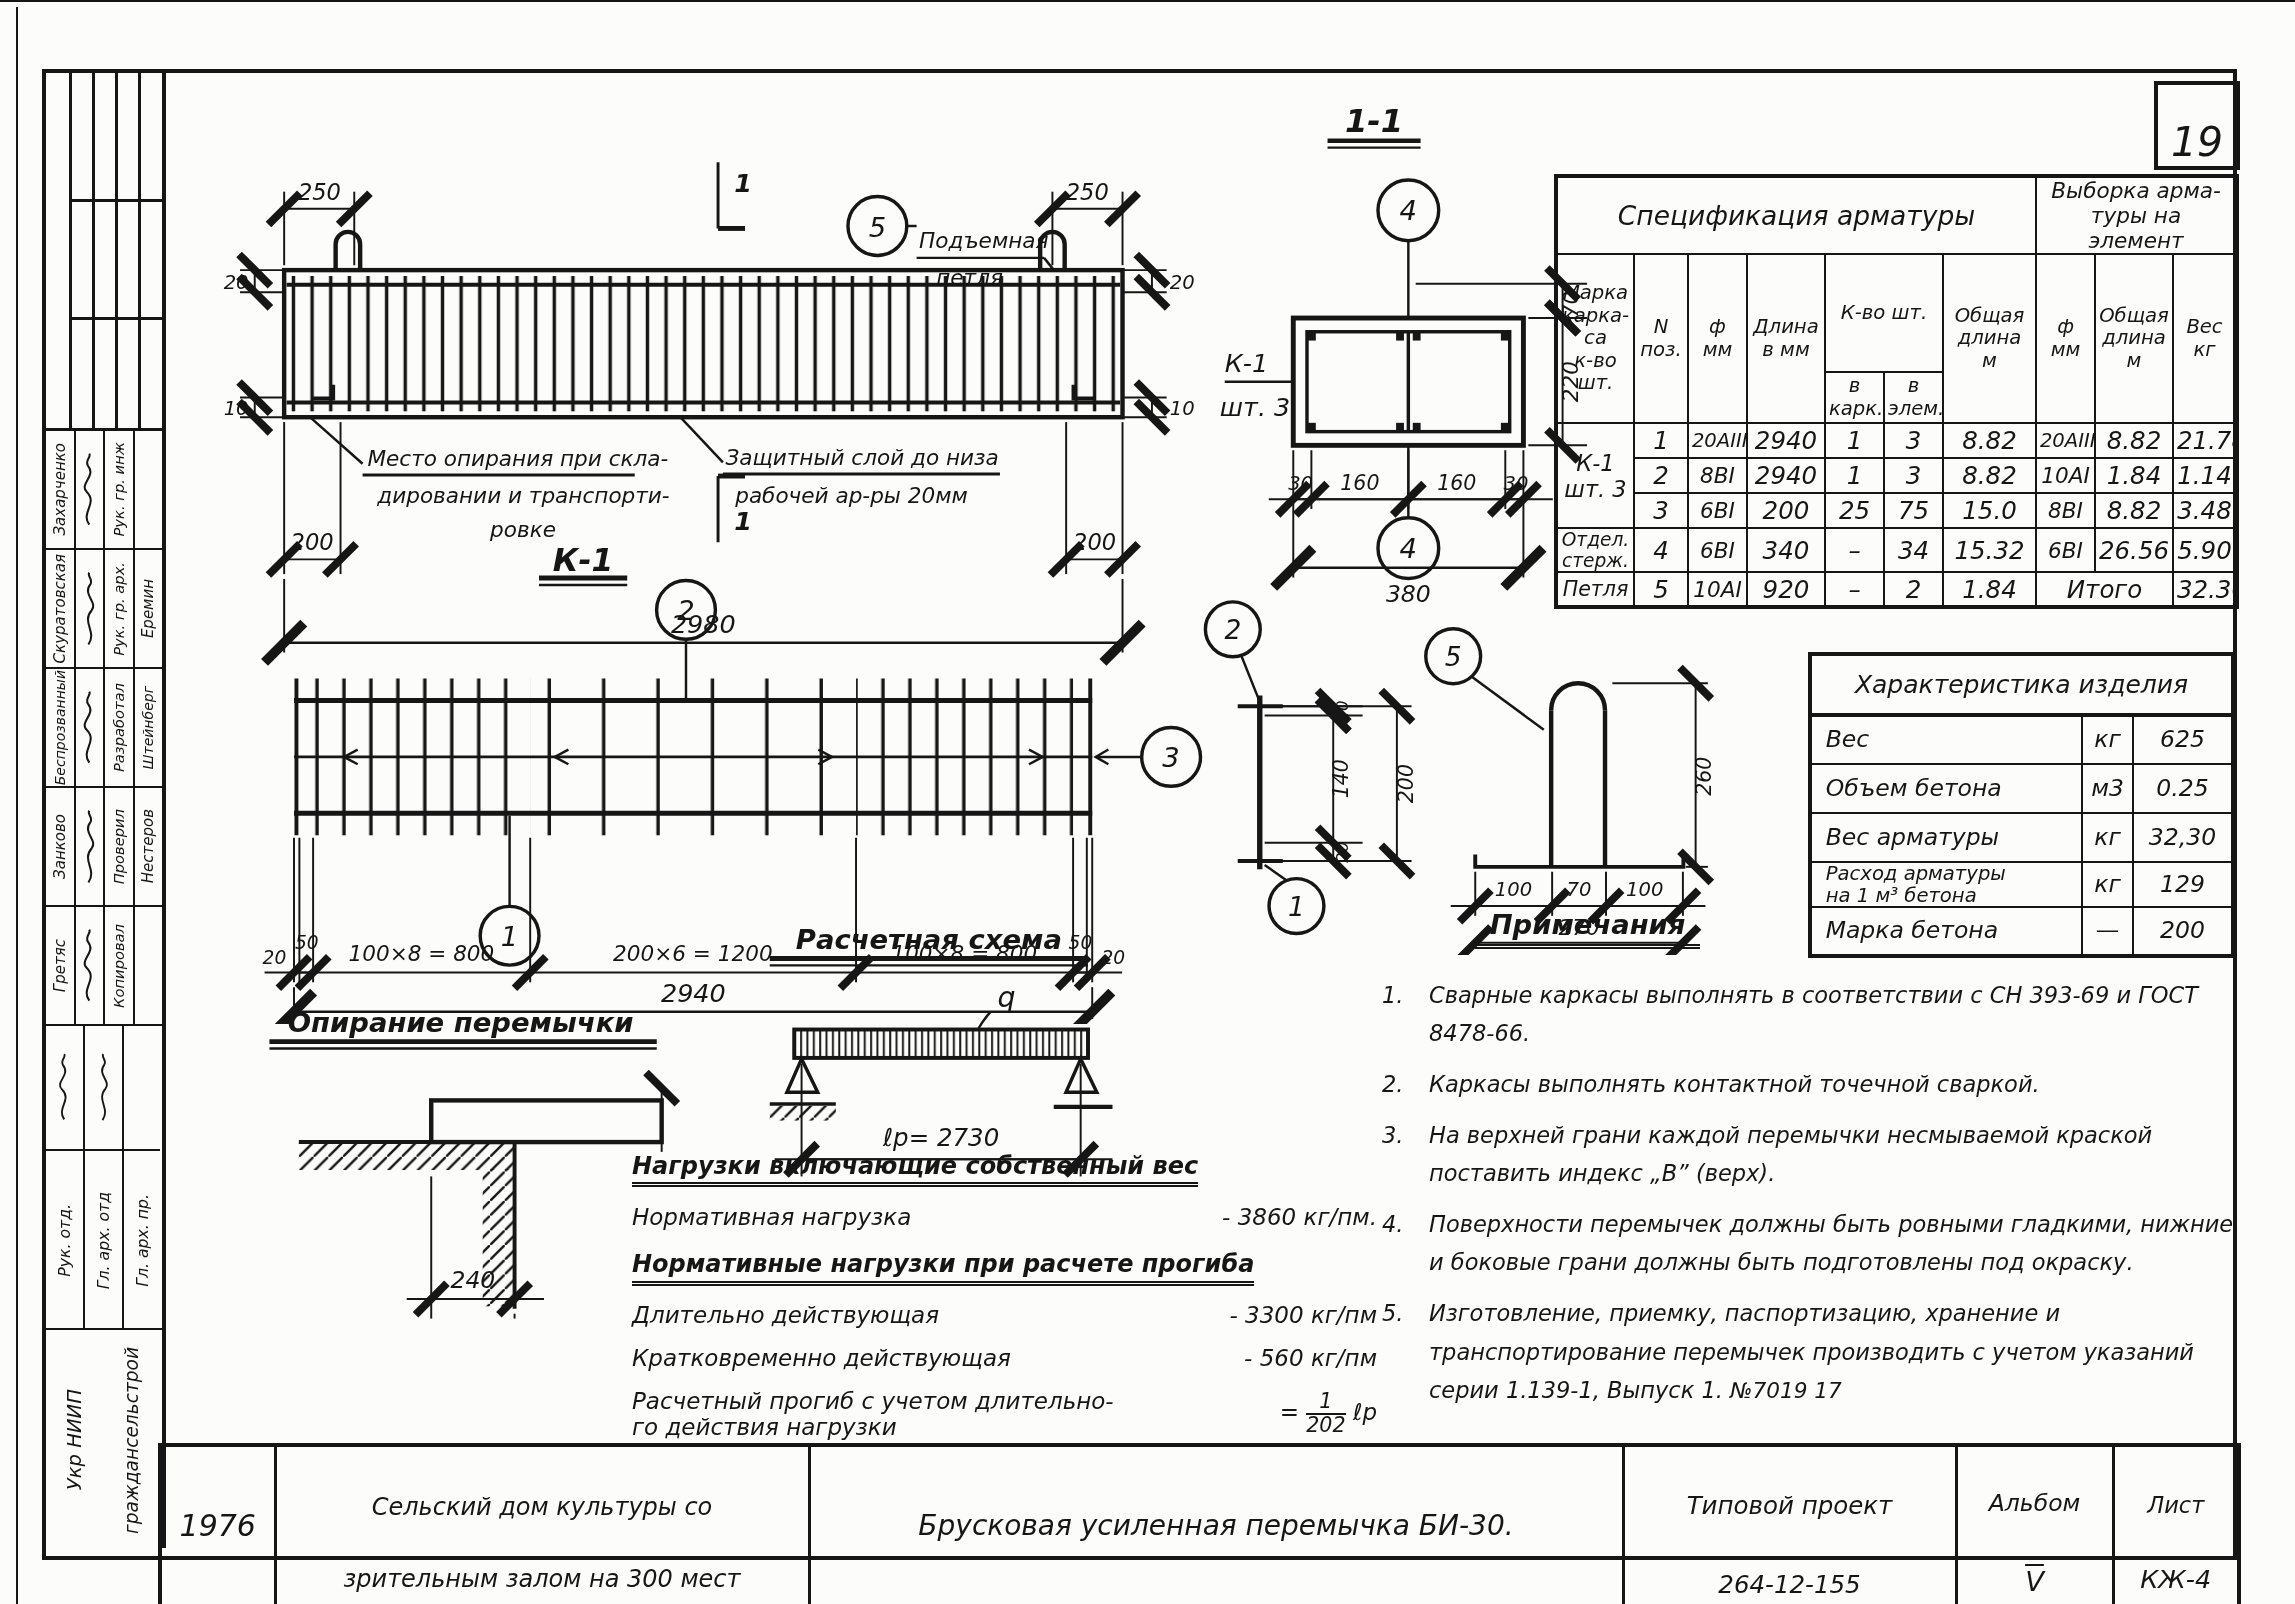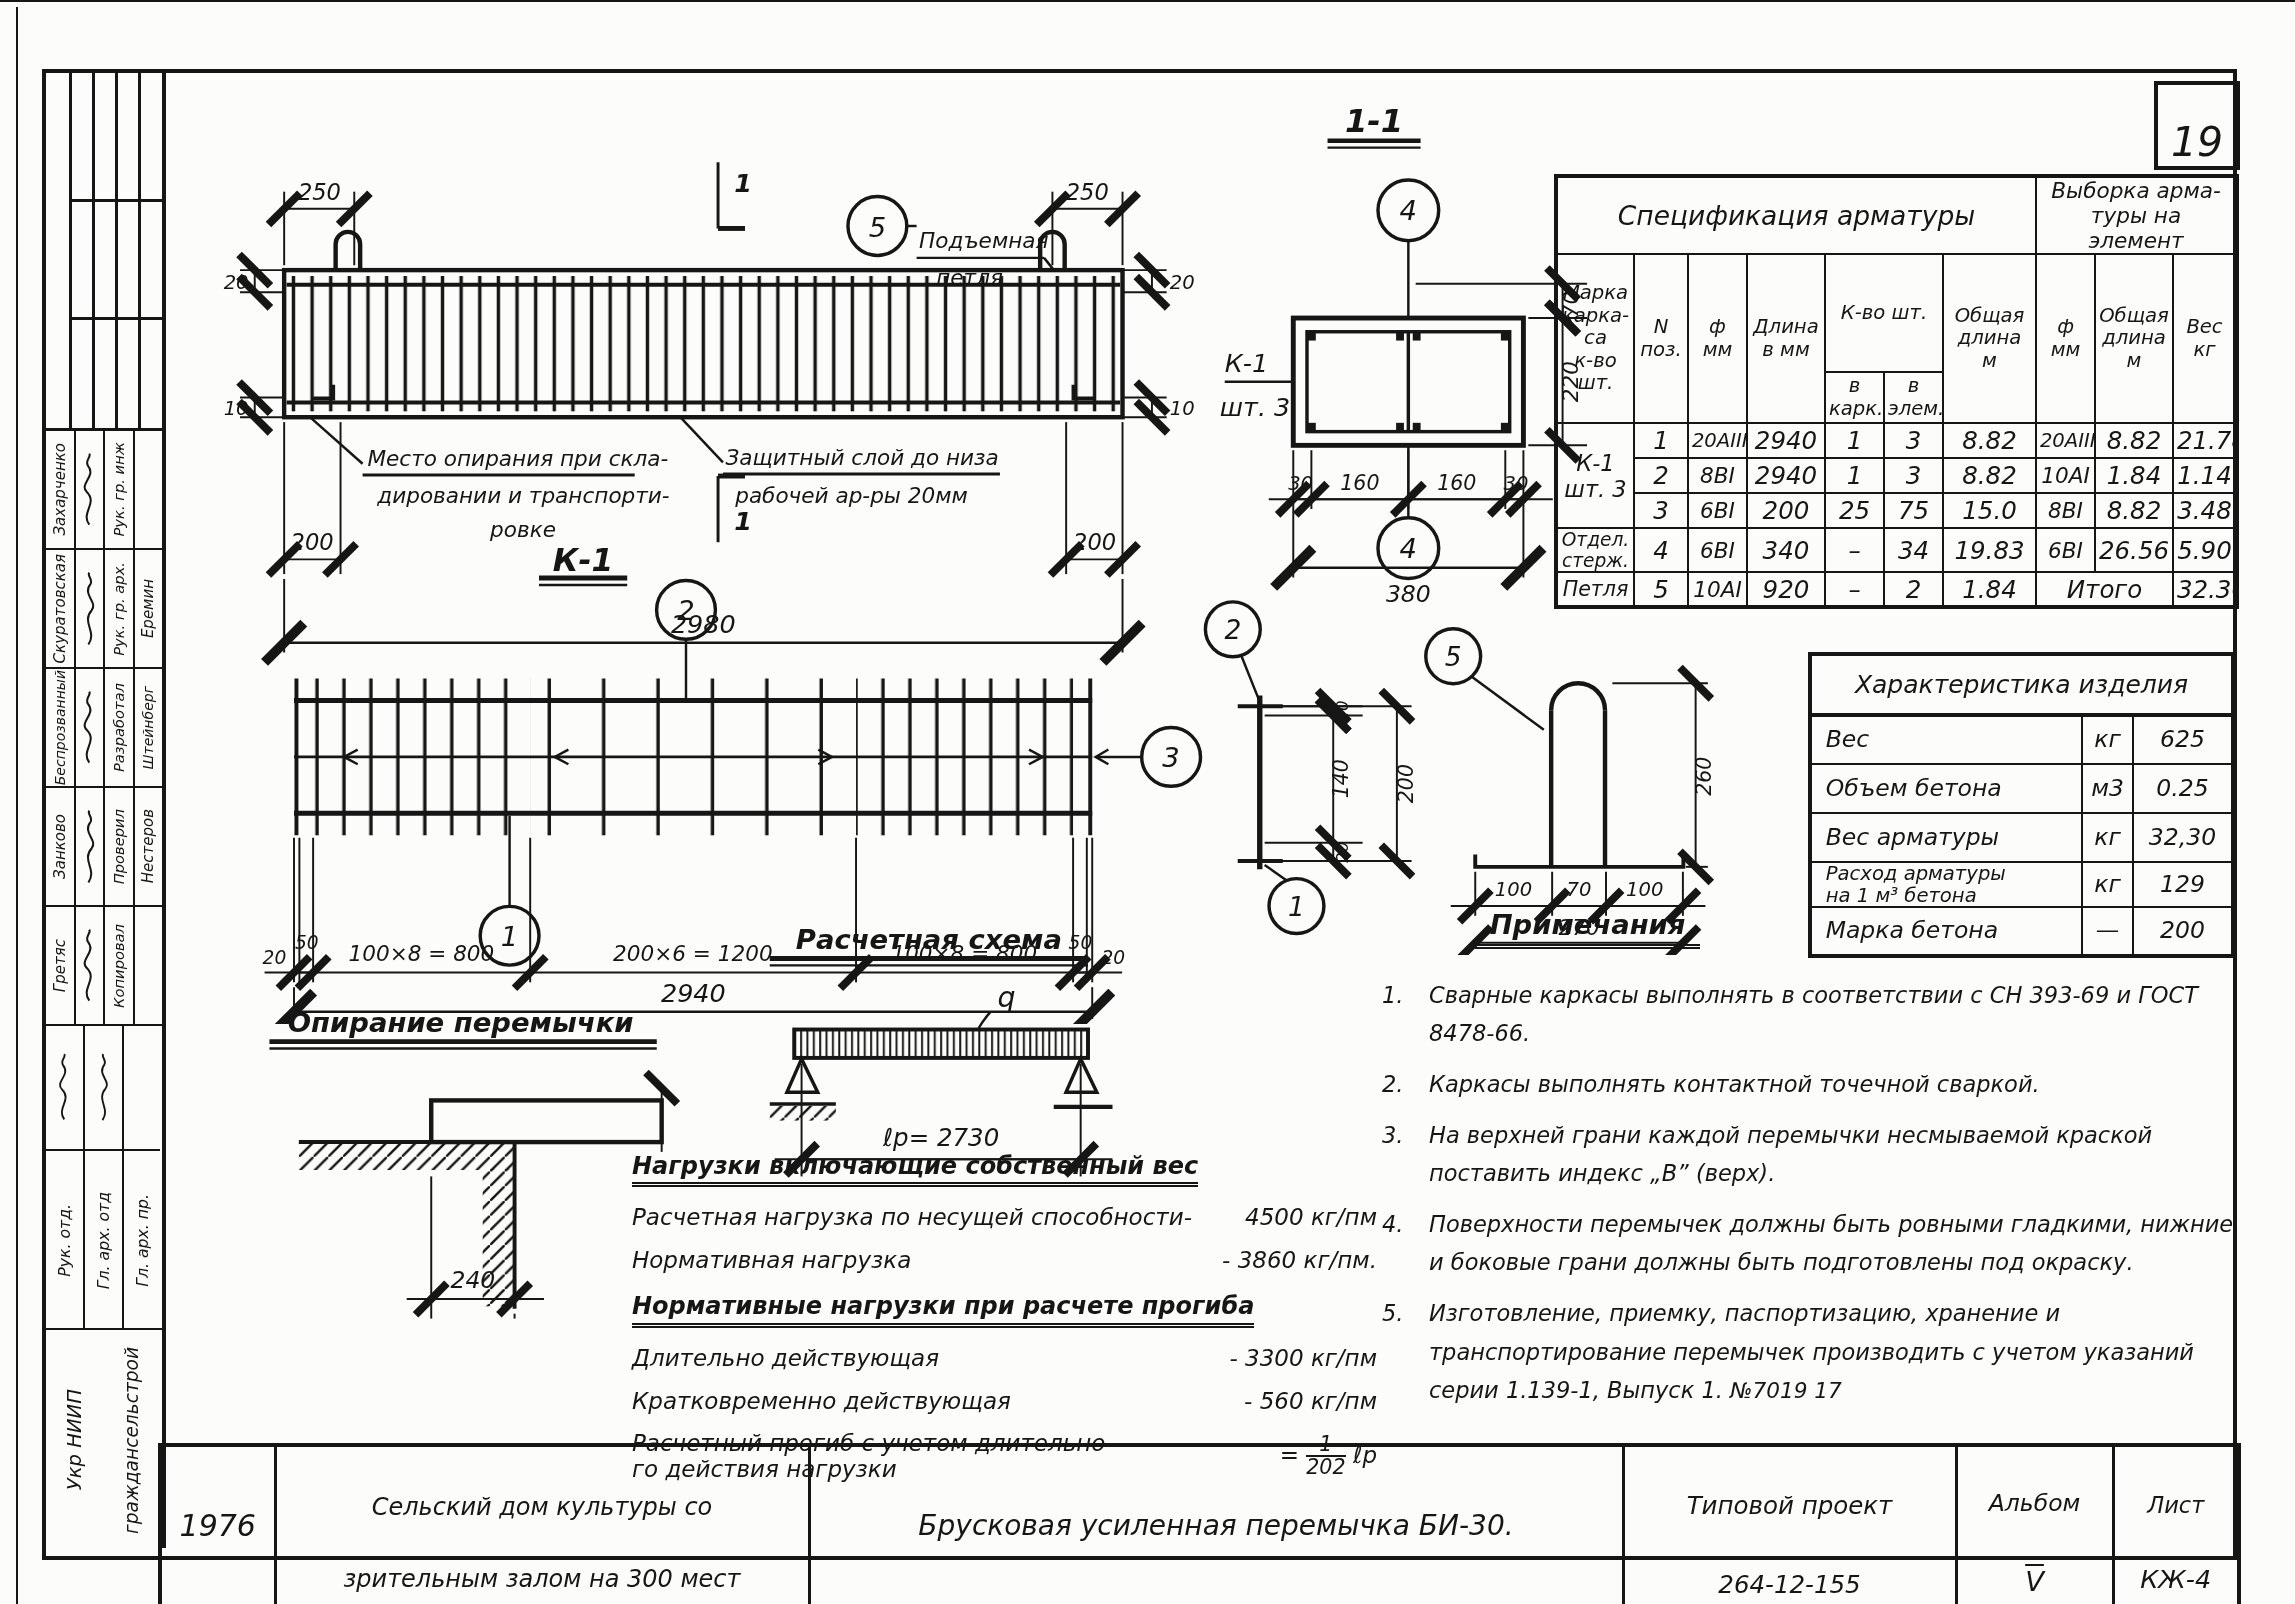--- a/index.html
+++ b/index.html
@@ -488,24 +488,20 @@
       <line x1="340" y1="620" x2="620" y2="620" stroke-width="4"></line>
       <line x1="390" y1="620" x2="560" y2="620" stroke-width="4" marker-start="url(#tick)" marker-end="url(#tick)"></line>
     </g>
     <text x="450" y="75" font-size="56" font-weight="bold" text-anchor="middle">Опирание перемычки</text>
     <text x="475" y="598" font-size="48" text-anchor="middle">240</text>
   </svg>
 
   <div class="abs" style="left:632px;top:1132px;width:745px">
     <div class="loadhead">Нагрузки включающие собственный вес</div>
     <div class="loadrow">
-      <span>Расчетная нагрузка по несущей способности-</span>
-      <span>4500 кг/пм</span>
-    </div>
-    <div class="loadrow">
       <span>Нормативная нагрузка</span>
       <span>- 3860 кг/пм.</span>
     </div>
     <div class="loadhead">Нормативные нагрузки при расчете прогиба</div>
     <div class="loadrow">
       <span>Длительно действующая</span>
       <span>- 3300 кг/пм</span>
     </div>
     <div class="loadrow">
       <span>Кратковременно действующая</span>
@@ -608,21 +604,21 @@
       <td>3.48</td>
     </tr>
     <tr class="t-data" style="height:35px">
       <td style="font-size:18.6px">Отдел.
 стерж.</td>
       <td>4</td>
       <td style="font-size:21.6px">6ВI</td>
       <td>340</td>
       <td>–</td>
       <td>34</td>
-      <td>19.83</td>
+      <td>15.32</td>
       <td style="font-size:21.6px">6ВI</td>
       <td>26.56</td>
       <td>5.90</td>
     </tr>
     <tr class="t-data" style="height:35px">
       <td style="font-size:20.6px">Петля</td>
       <td>5</td>
       <td style="font-size:21.6px">10АI</td>
       <td>920</td>
       <td>–</td>

